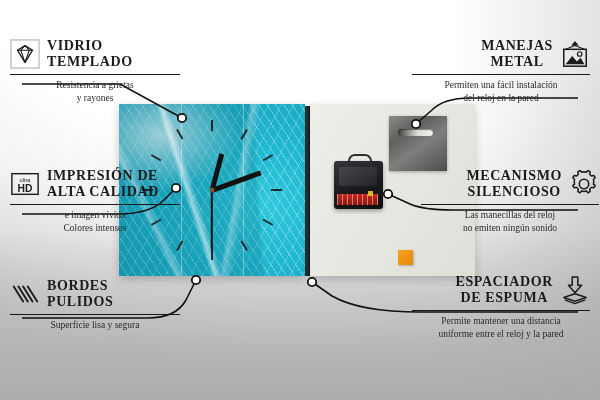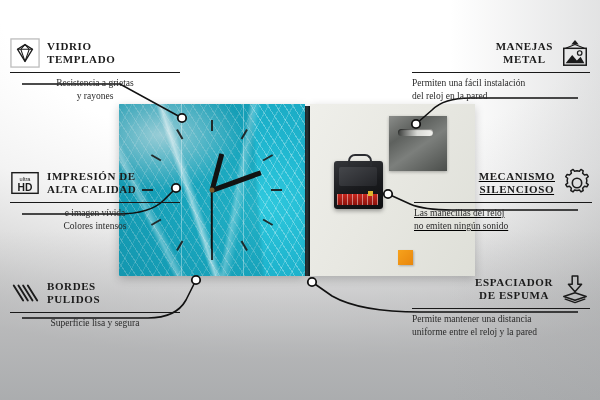--- a/index.html
+++ b/index.html
@@ -102,36 +102,36 @@
   }
 
   
   .feat{position:absolute;z-index:4;}
   .feat .head{display:flex;align-items:center;gap:7px;}
   .feat.left .head{justify-content:flex-start;}
   .feat.right .head{justify-content:flex-end;}
   .ficon{width:30px;height:30px;flex:0 0 30px;display:block;}
   .ftitle{
     font-family:"Liberation Serif", serif;
-    font-size:11px;font-weight:700;letter-spacing:.6px;color:#1b1b1b;
+    font-size:14px;font-weight:700;letter-spacing:.6px;color:#1b1b1b;
     line-height:1.14;text-transform:uppercase;
   }
   .feat.right .ftitle{text-align:center;}
   .rule{height:1.3px;background:#191919;margin:4px 0 4px;}
   .fdesc{
     font-family:"Liberation Serif", serif;
     font-size:9.5px;color:#2a2a2a;line-height:1.35;text-align:center;
   }
-  .feat.right .fdesc{text-align:left;}
+  .feat.right .fdesc{text-align:center;}
 
   #f1{left:10px;top:38px;width:170px;}
   #f2{left:10px;top:168px;width:170px;}
   #f3{left:10px;top:278px;width:170px;}
   #f4{right:10px;top:38px;width:178px;}
-  #f5{right:8px;top:168px;width:178px;text-decoration:underline;}
+  #f5{right:1px;top:168px;width:178px;}
   #f6{right:10px;top:274px;width:178px;}
 </style>
 </head>
 <body>
 
 <div id="stage">
 
   <div class="product">
 
     <div class="panel-front">

